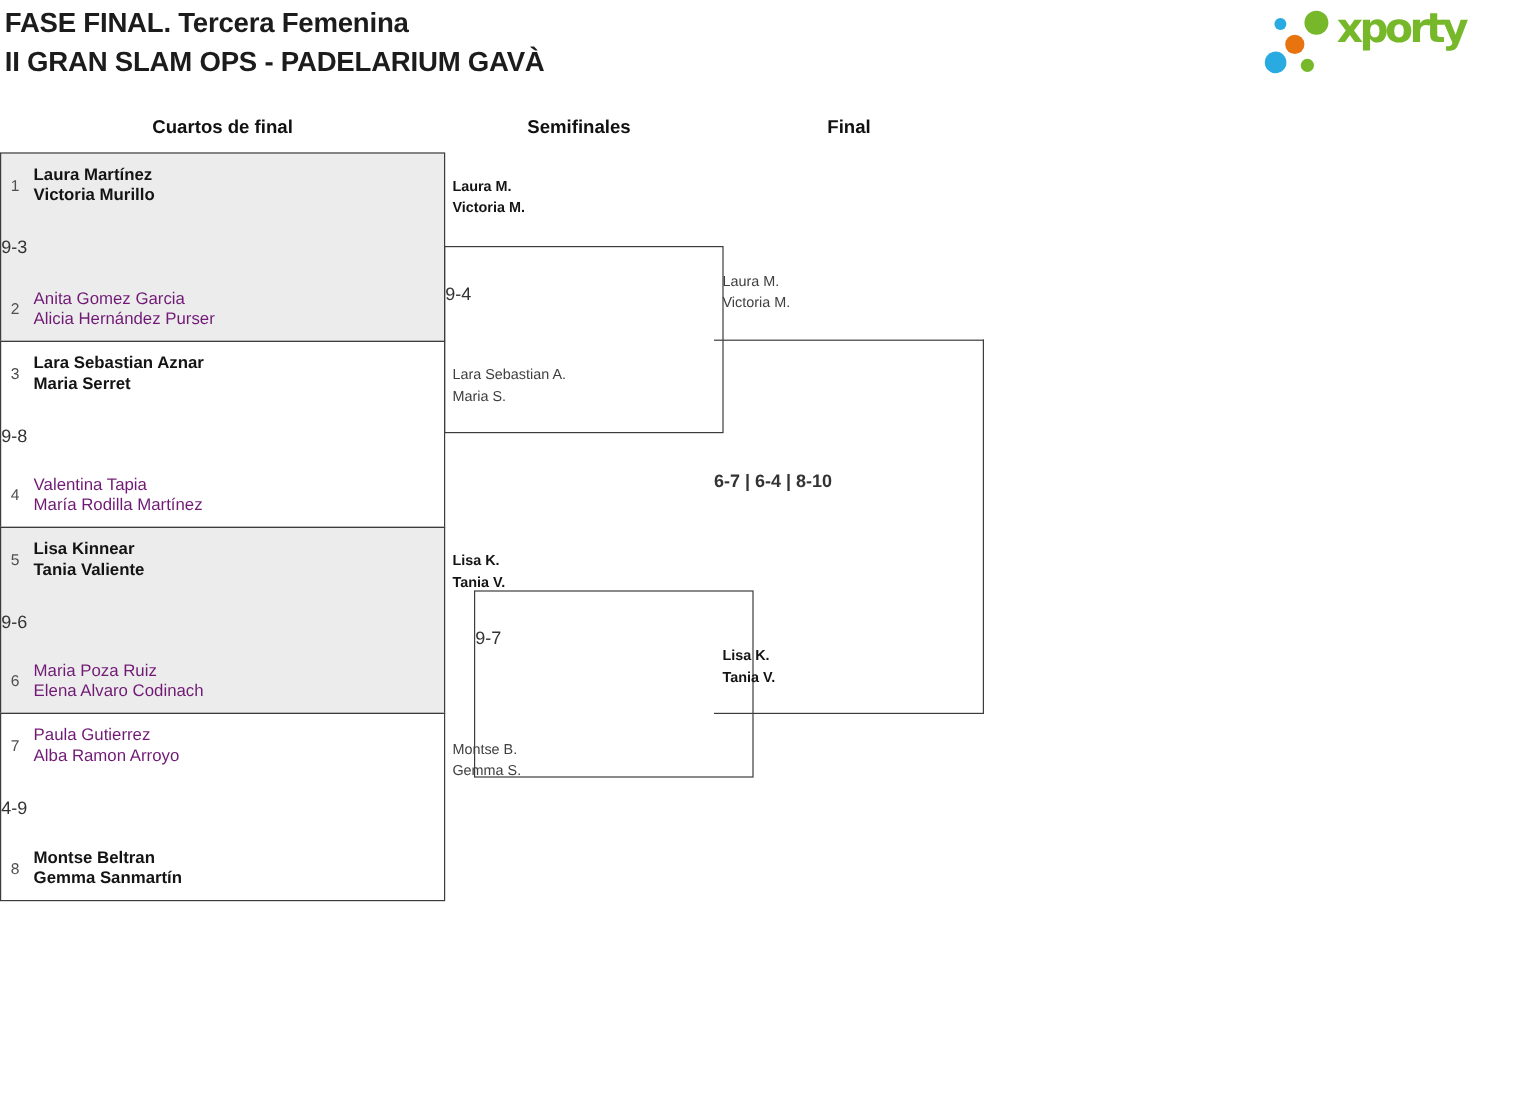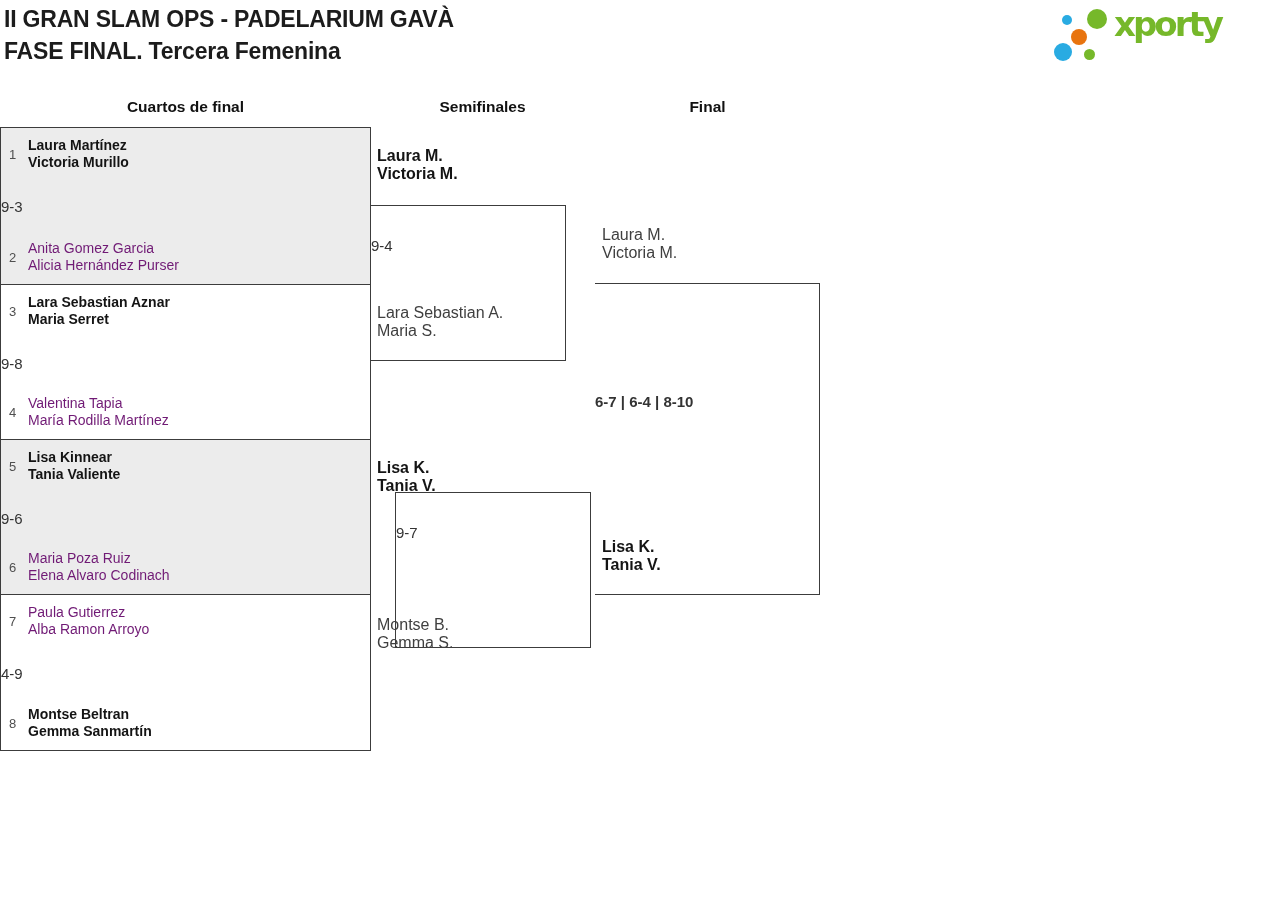--- a/index.html
+++ b/index.html
@@ -22,45 +22,45 @@
   
   .round-header{position:absolute;top:98px;text-align:center;font-size:15.5px;
                 font-weight:700;color:#111111;}
   .rh-qf{left:0;width:371px;}
   .rh-sf{left:370px;width:225px;}
   .rh-f {left:595px;width:225px;}
   
   .match-box{position:absolute;box-sizing:border-box;border:1px solid #3c3c3c;background:#ffffff;}
   .match-box.alt{background:#ececec;}
   .qf{left:0;width:371px;}
-  .sf{left:370px;width:196px;background:transparent;}
+  .sf{left:370px;width:233px;background:transparent;}
   .final-box{left:595px;width:225px;background:transparent;border-left:none;}
   
   .team{position:absolute;left:8px;right:6px;display:flex;align-items:center;}
   .team-top{top:9px;}
   .team-bottom{bottom:10px;}
   .seed{width:19px;flex:0 0 19px;font-size:13px;color:#4f4f4f;}
   .names{font-size:14px;line-height:17px;color:#701a75;}
   .names.bold{font-weight:700;color:#141414;}
-  .float-names{position:absolute;font-size:16px;line-height:17.5px;color:#3f3f3f;}
+  .float-names{position:absolute;font-size:12px;line-height:17.5px;color:#3f3f3f;}
   .float-names.bold{font-weight:700;color:#141414;}
   
   .score{position:absolute;left:0;right:0;font-size:15px;color:#333333;}
   .qf .score{top:70px;}
   .sf .score{top:31px;}
   .final-box .score{top:109px;font-weight:bold;}
 </style>
 </head>
 <body>
 
 <div class="canvas">
 
   <div class="title">
+    <div>FASE FINAL. Tercera Femenina</div>
     <div>II GRAN SLAM OPS - PADELARIUM GAVÀ</div>
-    <div>FASE FINAL. Tercera Femenina</div>
   </div>
 
   <div class="logo">
     <span class="dot dot-blue-sm"></span>
     <span class="dot dot-green-lg"></span>
     <span class="dot dot-orange"></span>
     <span class="dot dot-blue-lg"></span>
     <span class="dot dot-green-sm"></span>
     <span class="logo-text">xporty</span>
   </div>

